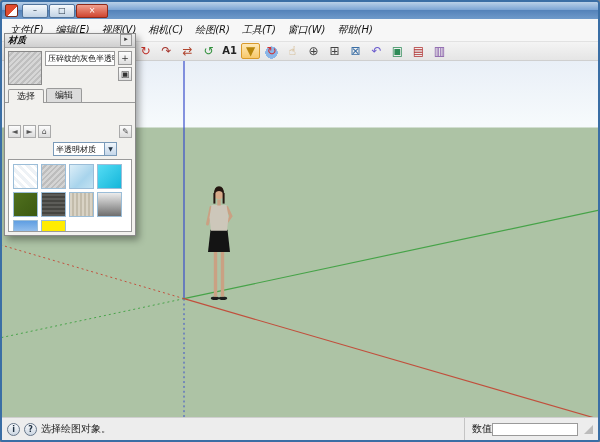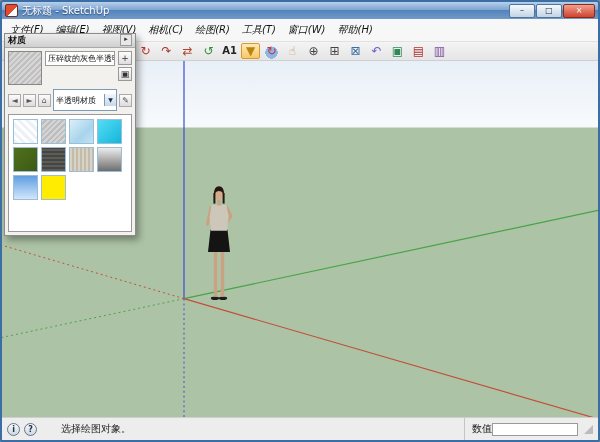--- a/index.html
+++ b/index.html
@@ -35,68 +35,67 @@
   
   .canvas{flex:1;position:relative;
           background:linear-gradient(#e9eff7 0px,#f6fafc 62px,#f6fafc 66px,#adc3a5 67px,#adc3a5 100%);}
   .axes{position:absolute;left:0;top:0;width:100%;height:100%;}
 
   
   .panel{position:absolute;left:2px;top:31px;width:130px;height:201px;background:#f2f1ee;
          border:1px solid #8a8a8a;box-shadow:3px 4px 7px rgba(0,0,0,.35);z-index:5;
          display:flex;flex-direction:column;font-size:9px;color:#111;}
   .panel-title{flex:0 0 12px;background:linear-gradient(#ececec,#cfcfcf);border-bottom:1px solid #aaa;
-               display:flex;align-items:flex-start;padding:0 3px;font-size:9px;font-weight:bold;}
+               display:flex;align-items:flex-start;padding:0 3px;font-size:9px;font-weight:bold;font-style:italic;}
   .expand-btn{margin-left:auto;width:10px;height:10px;font-size:7px;line-height:9px;text-align:center;
               border:1px solid #999;background:#e8e8e8;color:#333;}
   .preview-row{display:flex;padding:3px 3px 1px 3px;gap:3px;align-items:flex-start;}
   .thumb{width:32px;height:32px;border:1px solid #888;flex:0 0 32px;
          background:repeating-linear-gradient(135deg,#d6d6d6 0 2px,#bfbfbf 2px 4px);}
   .mat-name{flex:1;height:13px;border:1px solid #9a9a9a;background:#fff;font-size:8px;line-height:13px;
             padding:0 2px;overflow:hidden;white-space:nowrap;}
   .side-btns{display:flex;flex-direction:column;gap:2px;flex:0 0 14px;}
   .sbtn{width:14px;height:14px;border:1px solid #999;background:linear-gradient(#fdfdfd,#dedede);
         font-size:9px;line-height:12px;text-align:center;color:#333;box-sizing:border-box;}
   .tabs{display:flex;padding:0 3px;margin-top:2px;border-bottom:1px solid #9a9a9a;height:14px;}
   .tab{padding:0 8px;line-height:12px;font-size:9px;border:1px solid #9a9a9a;border-bottom:none;
        border-radius:2px 2px 0 0;background:#dcdcdc;margin-right:2px;color:#222;}
   .tab.active{background:#f2f1ee;position:relative;top:1px;line-height:13px;}
   .navrow{display:flex;align-items:center;gap:2px;padding:3px;}
   .nbtn{width:13px;height:13px;border:1px solid #aaa;background:linear-gradient(#fcfcfc,#dcdcdc);
         font-size:8px;line-height:11px;text-align:center;color:#555;box-sizing:border-box;}
-  .combo{flex:1;height:22px;border:1px solid #7a9ab8;background:#fff;display:flex;align-items:center;
-         box-sizing:border-box;}
+  .combo{flex:1;height:14px;border:1px solid #7a9ab8;background:#fff;display:flex;align-items:center;
+         box-sizing:border-box;margin-top:36px;}
   .combo-text{flex:1;padding:0 2px;font-size:8px;white-space:nowrap;overflow:hidden;}
   .combo-arrow{width:11px;height:12px;background:linear-gradient(#f0f6fc,#c6d7ea);border-left:1px solid #7a9ab8;
                font-size:6px;text-align:center;line-height:12px;color:#234;}
   .swatch-area{margin:0 3px 3px 3px;border:1px solid #9a9a9a;background:#fff;flex:1;
                padding:4px;display:flex;flex-wrap:wrap;gap:3px;align-content:flex-start;overflow:hidden;}
   .swatch{width:25px;height:25px;border:1px solid #9bbdd8;box-sizing:border-box;}
 
   
   .statusbar{flex:0 0 22px;background:#ededed;border-top:1px solid #cfcfcf;display:flex;
              align-items:center;padding:0 5px;gap:4px;}
   .sicon{width:13px;height:13px;border-radius:50%;border:1px solid #67778a;flex:0 0 13px;
          background:linear-gradient(#f8fafc,#ccd6e2);font-size:8px;line-height:11px;text-align:center;
          color:#234;font-weight:bold;box-sizing:border-box;}
-  .smsg{margin-left:20px;color:#222;font-size:10px;flex:1;white-space:nowrap;overflow:hidden;}
+  .smsg{margin-left:0;color:#222;font-size:10px;flex:1;white-space:nowrap;overflow:hidden;}
   .vcb{display:flex;align-items:center;border-left:1px solid #c4c4c4;padding-left:7px;height:100%;}
   .vcb-label{font-size:10px;color:#222;}
   .vcb-input{width:86px;height:13px;border:1px solid #9a9a9a;background:#fff;font-size:9px;
              box-sizing:border-box;outline:none;}
   .grip{width:0;height:0;border-left:9px solid transparent;border-bottom:9px solid #bcbcbc;margin-left:2px;}
 </style>
 </head>
 <body>
 
 <div class="win">
 
   <div class="titlebar">
     <span class="app-icon"></span>
-    <span class="title">无标题 - SketchUp</span>
     <span class="controls">
       <span class="ctl">–</span>
       <span class="ctl">□</span>
       <span class="ctl close">×</span>
     </span>
   </div>
 
   <div class="menubar">
 
       <span class="menu-item">文件(F)</span>
@@ -217,20 +216,24 @@
       <span class="expand-btn">▸</span>
     </div>
     <div class="preview-row">
       <span class="thumb"></span>
       <span class="mat-name">压碎纹的灰色半透明材</span>
       <span class="side-btns">
         <span class="sbtn">+</span>
         <span class="sbtn">▣</span>
       </span>
     </div>
+    <div class="tabs">
+      <span class="tab active">选择</span>
+      <span class="tab">编辑</span>
+    </div>
     <div class="navrow">
       <span class="nbtn">◄</span>
       <span class="nbtn">►</span>
       <span class="nbtn">⌂</span>
       <span class="combo">
         <span class="combo-text">半透明材质</span>
         <span class="combo-arrow">▼</span>
       </span>
       <span class="nbtn">✎</span>
     </div>

